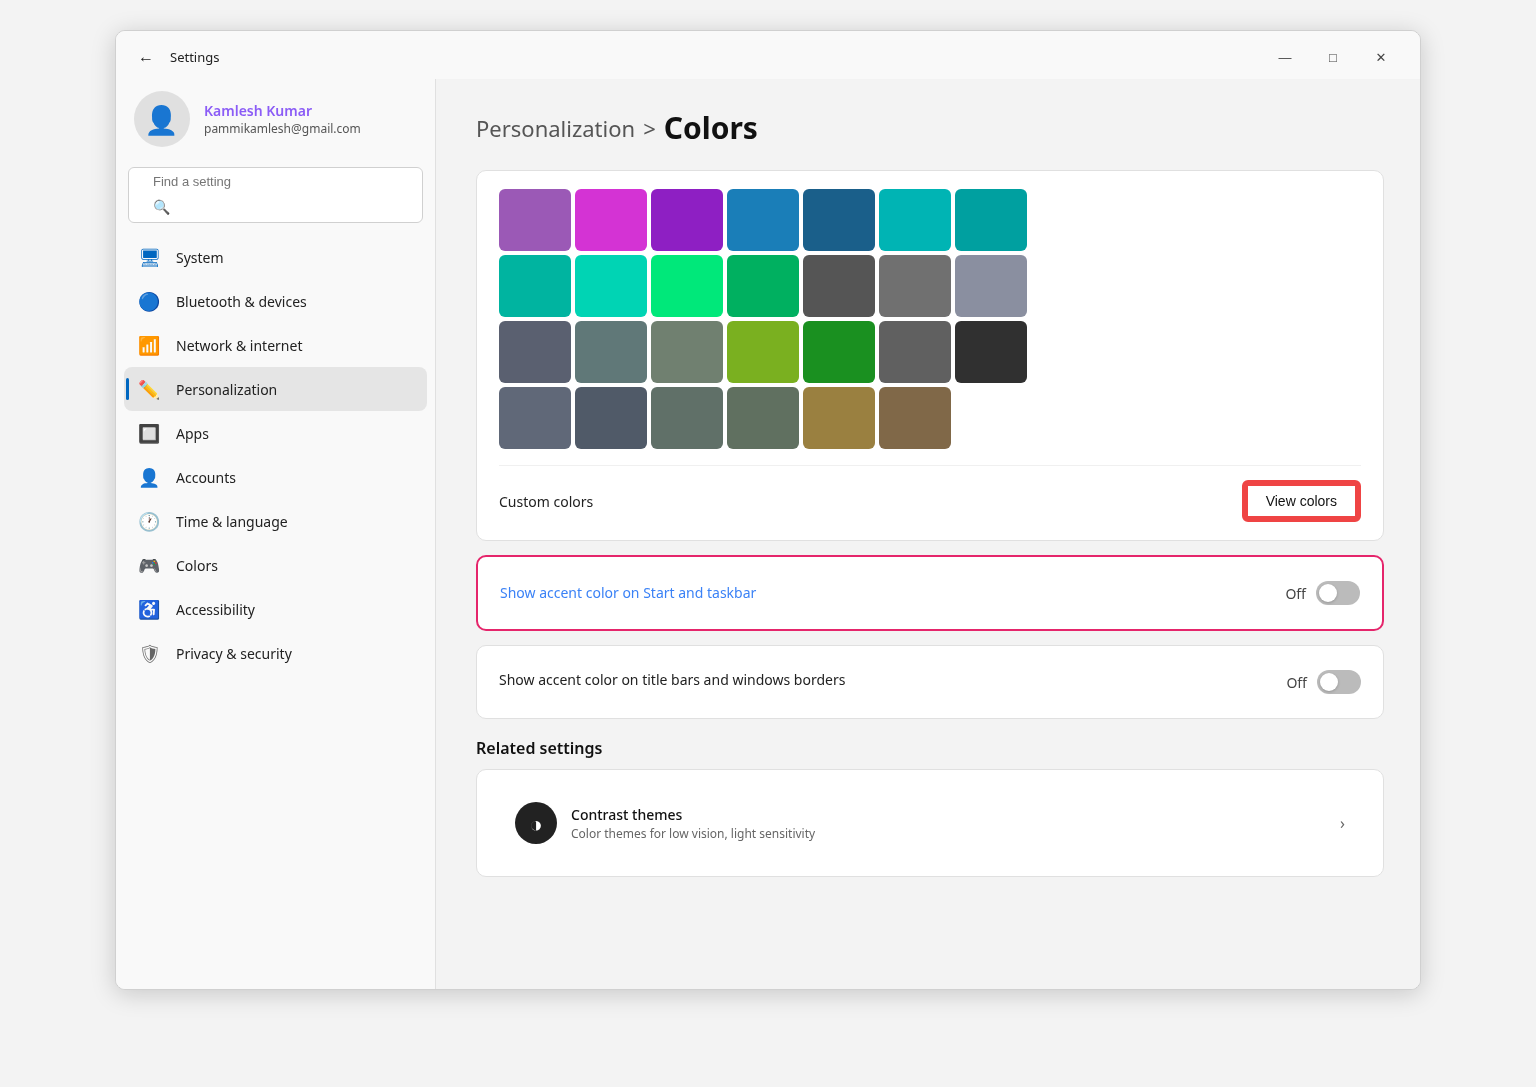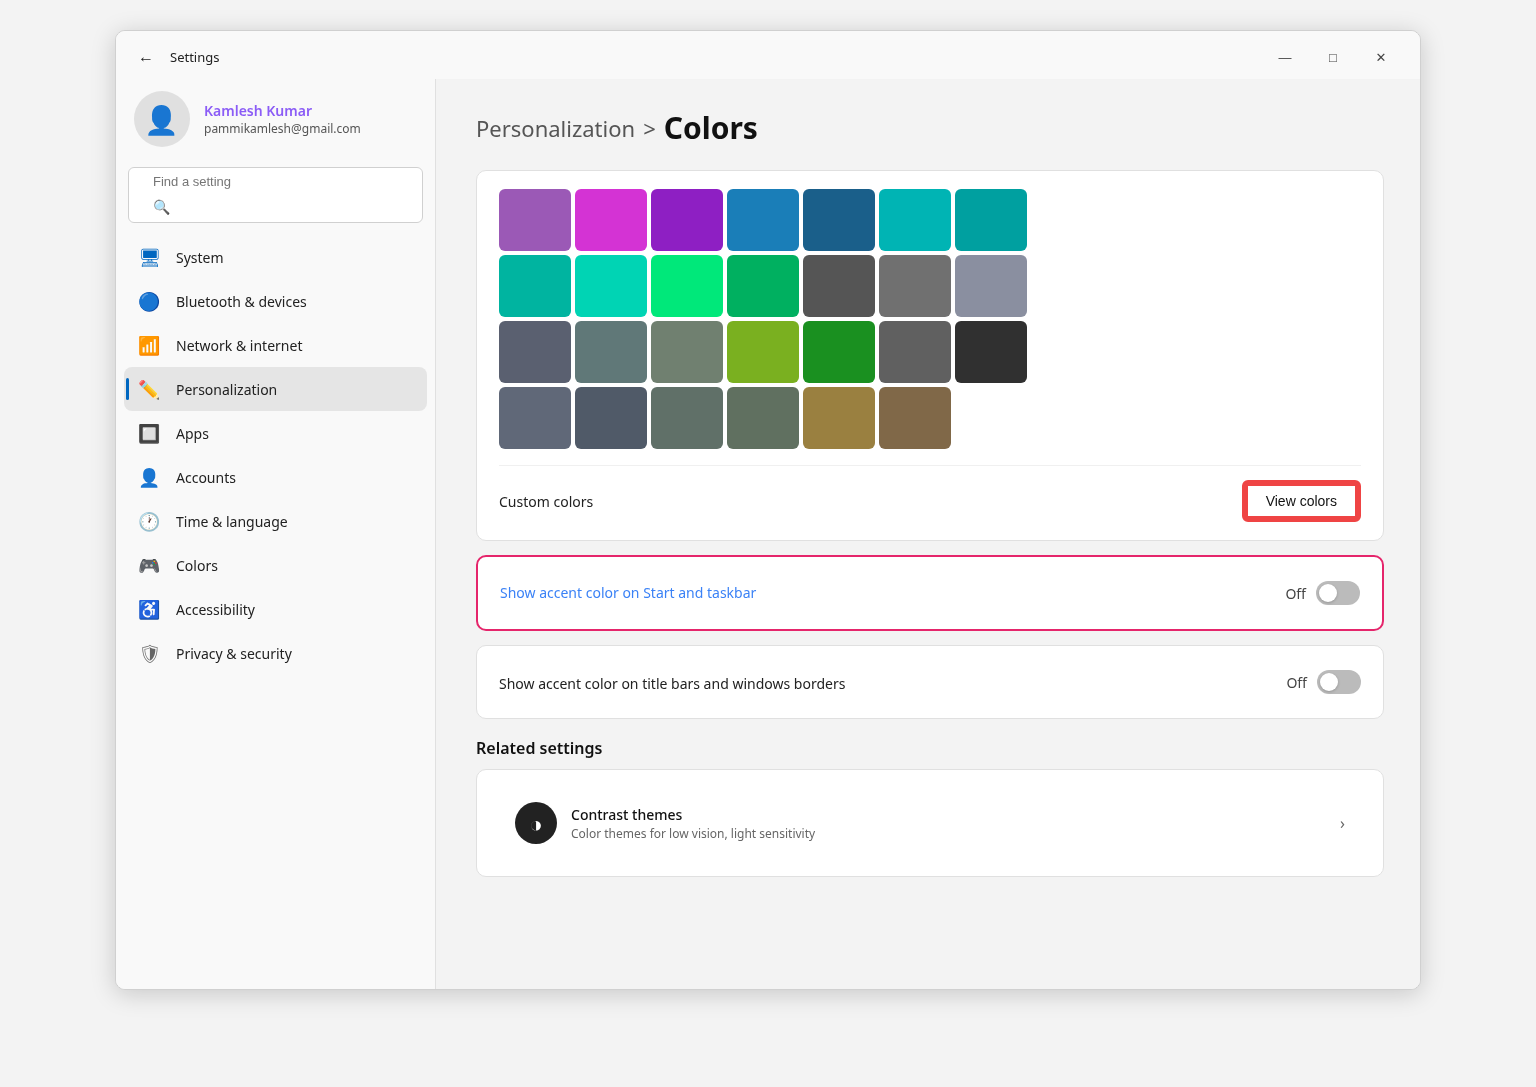--- a/index.html
+++ b/index.html
@@ -288,21 +288,21 @@
       position: absolute;
       top: 3px;
       transition: left 0.2s;
       box-shadow: 0 1px 3px rgba(0,0,0,0.2);
     }
     .toggle-switch.off .toggle-knob { left: 3px; }
 
     
     .toggle-row-normal {
       display: flex;
-      align-items: flex-end;
+      align-items: flex-start;
       justify-content: space-between;
       padding: 6px 0;
       gap: 48px;
     }
     .toggle-label-normal {
       font-size: 14px;
       color: #222;
       max-width: 480px;
       line-height: 1.4;
     }

